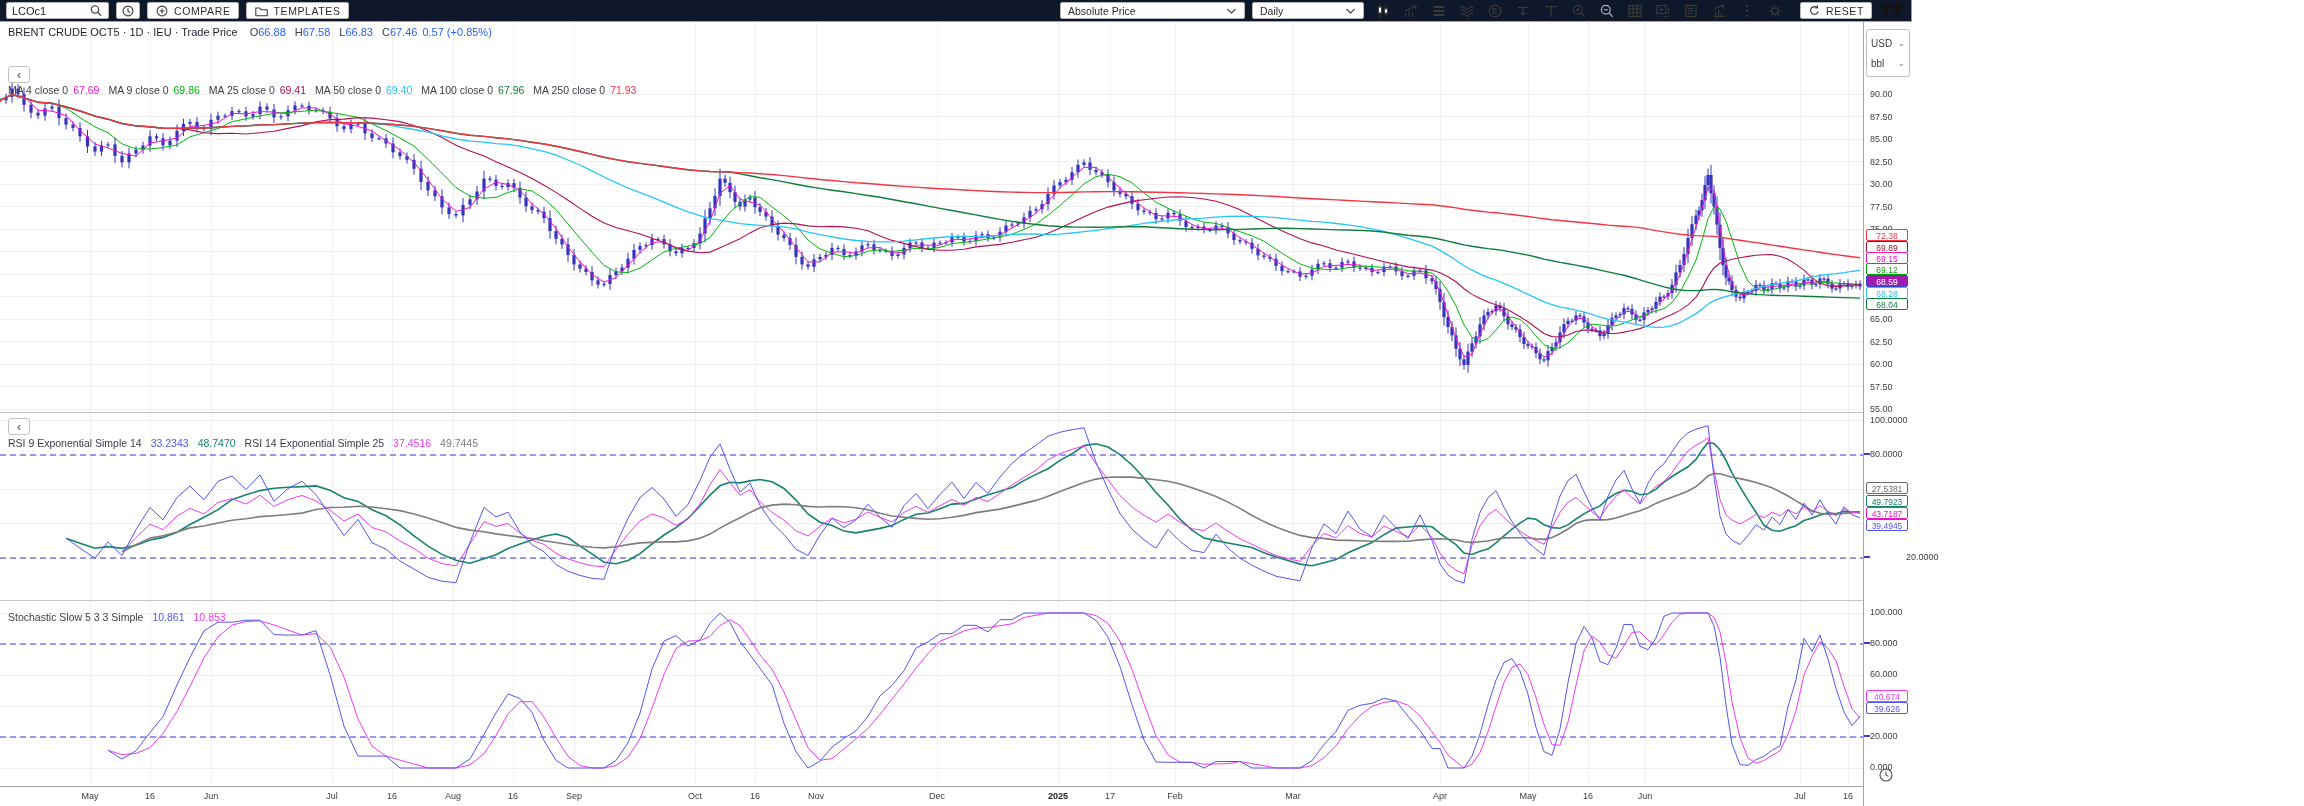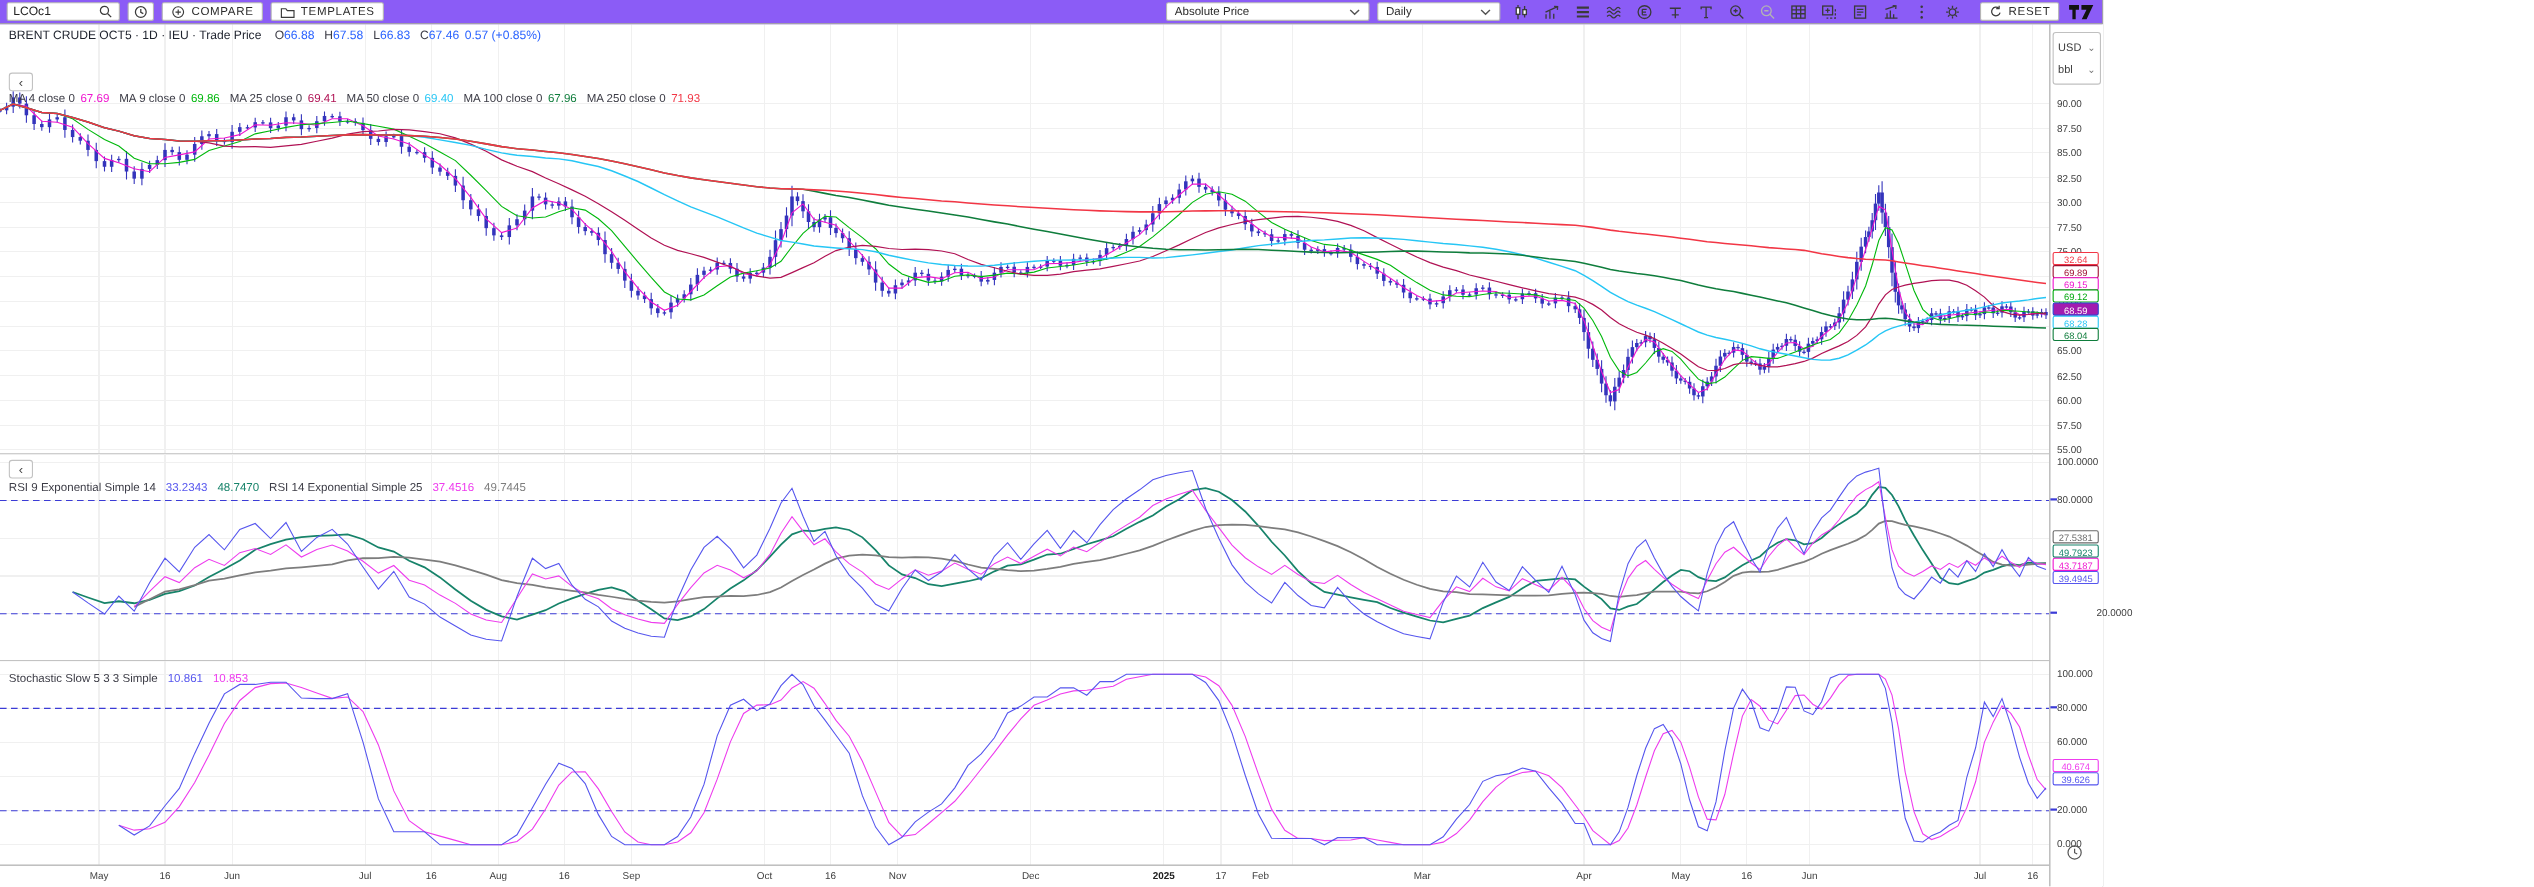--- a/index.html
+++ b/index.html
@@ -1,21 +1,21 @@
 <!DOCTYPE html>
 <html><head>
 <meta charset="utf-8">
 <style>
   html,body{margin:0;padding:0;}
   body{width:2304px;height:806px;background:#ffffff;overflow:hidden;
        font-family:"Liberation Sans",sans-serif;color:#222;}
   #app{position:relative;width:1912px;height:806px;background:#fff;
        border-right:1px solid #9b9b9b;box-sizing:border-box;}
   
-  #toolbar{position:absolute;top:0;left:0;right:0;height:22px;background:#8b5cf6;
+  #toolbar{position:absolute;top:0;left:0;right:0;height:22px;background:#0f172a;
            border-bottom:1px solid #a5a5a5;display:flex;align-items:center;
            padding:0 6px;box-sizing:border-box;gap:7px;z-index:40;}
   .tb-btn,.tb-dd,.tb-input{height:17px;background:#fff;border:1px solid #b5b5b5;
            border-radius:2px;display:flex;align-items:center;gap:5px;padding:0 7px;
            font-size:10.5px;color:#2c2c2c;box-sizing:border-box;cursor:default;}
   .tb-input{width:103px;justify-content:space-between;padding:0 5px;}
   .tb-input input{border:none;outline:none;background:transparent;width:72px;
            font-size:11px;color:#222;font-family:inherit;padding:0;}
   .sq-btn{width:24px;justify-content:center;padding:0;}
   .cap{letter-spacing:.6px;}
@@ -1057,21 +1057,21 @@
         <div class="t-lab" style="left: 392px;">16</div>
         <div class="t-lab" style="left: 453px;">Aug</div>
         <div class="t-lab" style="left: 513px;">16</div>
         <div class="t-lab" style="left: 574px;">Sep</div>
         <div class="t-lab" style="left: 695px;">Oct</div>
         <div class="t-lab" style="left: 755px;">16</div>
         <div class="t-lab" style="left: 816px;">Nov</div>
         <div class="t-lab" style="left: 937px;">Dec</div>
         <div class="t-lab t-year" style="left: 1058px;">2025</div>
         <div class="t-lab" style="left: 1110px;">17</div>
-        <div class="t-lab" style="left: 1146px;">Feb</div>
+        <div class="t-lab" style="left: 1175px;">Feb</div>
         <div class="t-lab" style="left: 1293px;">Mar</div>
         <div class="t-lab" style="left: 1440px;">Apr</div>
         <div class="t-lab" style="left: 1528px;">May</div>
         <div class="t-lab" style="left: 1588px;">16</div>
         <div class="t-lab" style="left: 1645px;">Jun</div>
         <div class="t-lab" style="left: 1800px;">Jul</div>
         <div class="t-lab" style="left: 1848px;">16</div>
       </div>
   </div>
 
@@ -1107,21 +1107,21 @@
         <div class="tick-dash" style="top: 431px;"></div>
         <div class="ax-lab" style="top: 530.002px; margin-left: 36px;">20.0000</div>
         <div class="tick-dash" style="top: 534.002px;"></div>
         <div class="ax-lab" style="top: 585px;">100.000</div>
         <div class="ax-lab" style="top: 616px;">80.000</div>
         <div class="tick-dash" style="top: 620px;"></div>
         <div class="ax-lab" style="top: 647px;">60.000</div>
         <div class="ax-lab" style="top: 709px;">20.000</div>
         <div class="tick-dash" style="top: 713px;"></div>
         <div class="ax-lab" style="top: 740px;">0.000</div>
-        <div class="badge" style="top: 207px; color: rgb(242, 54, 69); border: 1px solid rgb(242, 54, 69);">32.64</div>
+        <div class="badge" style="top: 207px; color: rgb(242, 54, 69); border: 1px solid rgb(242, 54, 69);">72.38</div>
         <div class="badge" style="top: 219px; color: rgb(158, 16, 48); border: 1px solid rgb(158, 16, 48);">69.89</div>
         <div class="badge" style="top: 230px; color: rgb(239, 19, 207); border: 1px solid rgb(239, 19, 207);">69.15</div>
         <div class="badge" style="top: 241px; color: rgb(0, 168, 12); border: 1px solid rgb(0, 168, 12);">69.12</div>
         <div class="badge" style="top: 253px; background: #a21caf; color: rgb(255, 255, 255); border: 1px solid rgb(42, 70, 212);">68.59</div>
         <div class="badge" style="top: 265px; color: rgb(38, 198, 245); border: 1px solid rgb(38, 198, 245);">68.28</div>
         <div class="badge" style="top: 276px; color: rgb(15, 125, 60); border: 1px solid rgb(15, 125, 60);">68.04</div>
         <div class="badge" style="top: 460px; color: rgb(106, 106, 106); border: 1px solid rgb(106, 106, 106);">27.5381</div>
         <div class="badge" style="top: 473px; color: rgb(23, 131, 106); border: 1px solid rgb(23, 131, 106);">49.7923</div>
         <div class="badge" style="top: 485px; color: rgb(239, 19, 207); border: 1px solid rgb(239, 19, 207);">43.7187</div>
         <div class="badge" style="top: 497px; color: rgb(86, 86, 238); border: 1px solid rgb(86, 86, 238);">39.4945</div>

